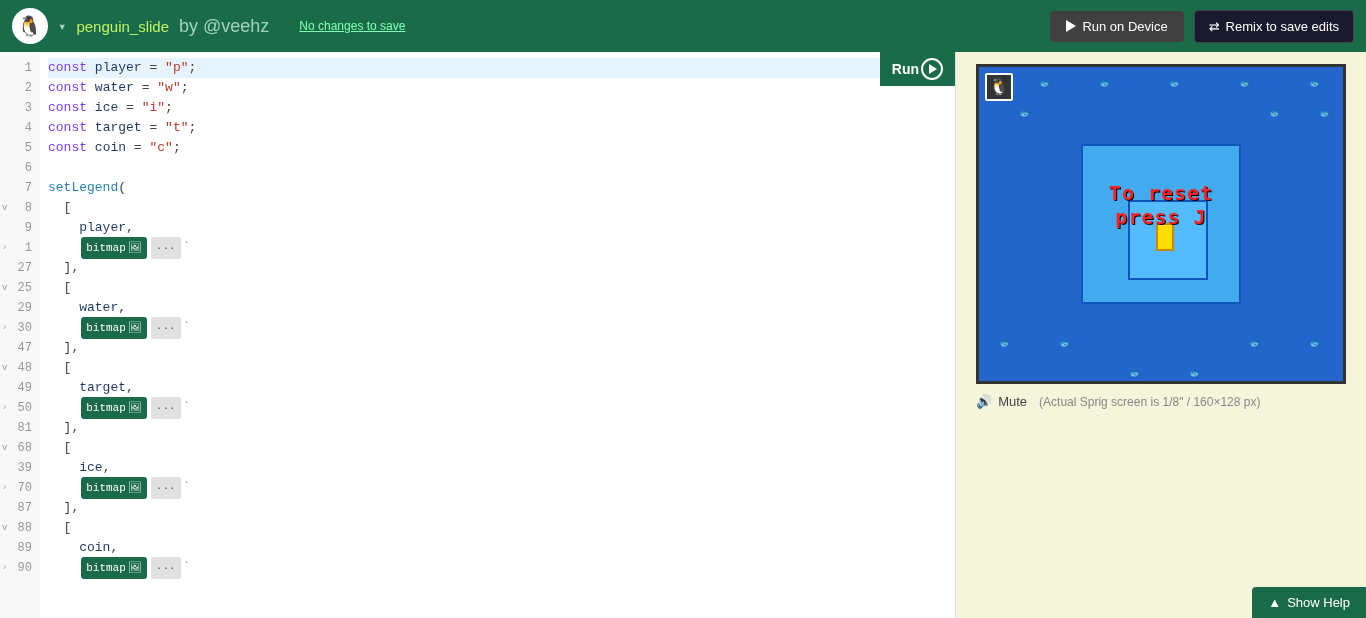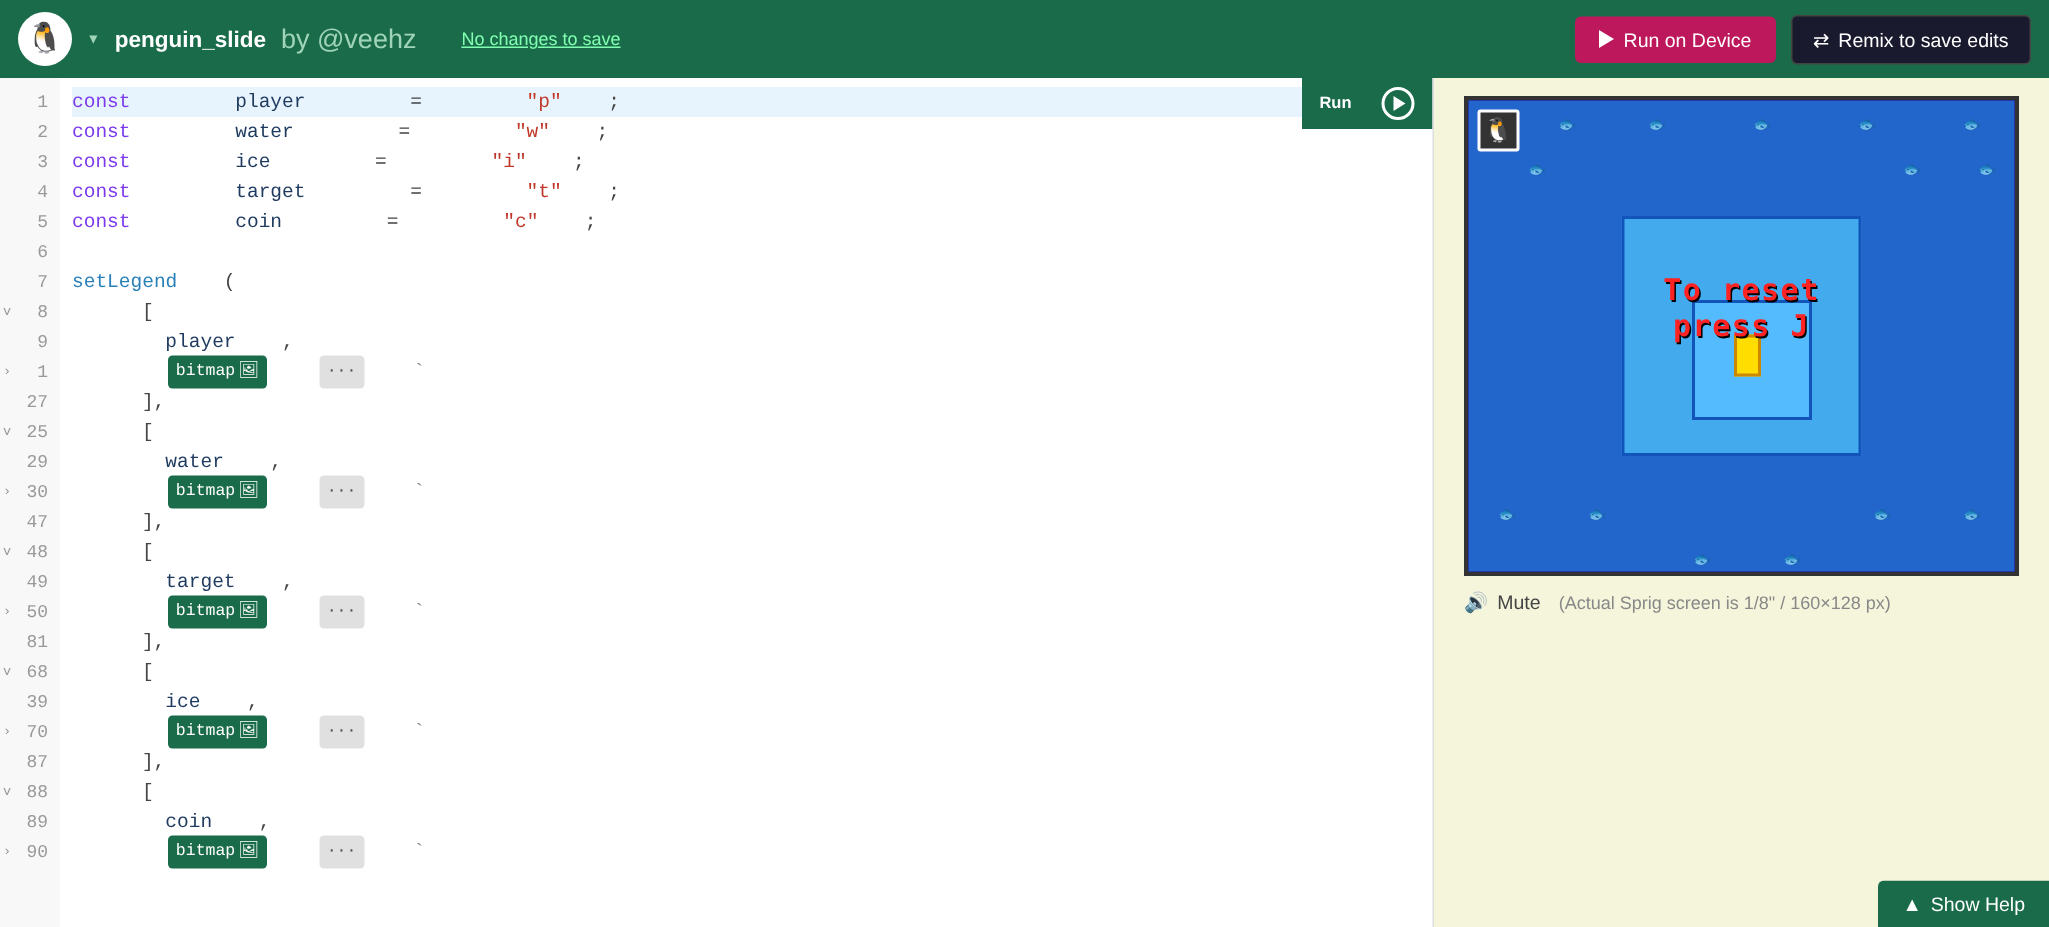--- a/index.html
+++ b/index.html
@@ -21,42 +21,42 @@
       display: flex; align-items: center; justify-content: center;
       font-size: 20px;
       flex-shrink: 0;
     }
     .navbar-chevron {
       color: #a0d4b8;
       font-size: 14px;
       cursor: pointer;
     }
     .navbar-title {
-      color: #ffffff;
+      color: #bef264;
       font-size: 15px;
-      font-weight: bold;
+      font-weight: normal;
       font-family: sans-serif;
     }
     .navbar-author {
       color: #a0d4b8;
       font-size: 18px;
       font-family: sans-serif;
     }
     .navbar-save {
       color: #80ffb0;
       font-size: 12px;
       font-family: sans-serif;
       text-decoration: underline;
       cursor: pointer;
       margin-left: 20px;
     }
     .navbar-spacer { flex: 1; }
     .run-device-btn {
       display: flex; align-items: center; gap: 6px;
-      background: #be185d;
+      background: #404040;
       color: white;
       border: none;
       padding: 8px 16px;
       border-radius: 4px;
       font-size: 13px;
       font-family: sans-serif;
       cursor: pointer;
       text-align: center;
     }
     .run-device-btn .play-icon {
@@ -95,27 +95,27 @@
     .editor-toolbar {
       position: absolute;
       top: 0; right: 0;
       background: #1a6b4a;
       padding: 6px 12px;
       display: flex; align-items: center; gap: 8px;
       z-index: 10;
     }
     .run-btn {
       color: white;
-      font-size: 11px;
+      font-size: 14px;
       font-family: sans-serif;
       font-weight: bold;
       background: none;
       border: none;
       cursor: pointer;
-      display: flex; align-items: center; gap: 20px;
+      display: flex; align-items: center; gap: 2px;
     }
     .run-btn .circle-play {
       width: 22px; height: 22px;
       border: 2px solid white;
       border-radius: 50%;
       display: flex; align-items: center; justify-content: center;
     }
     .run-btn .circle-play::after {
       content: '';
       width: 0; height: 0;
@@ -156,21 +156,20 @@
     }
     .code-content {
       flex: 1;
       padding: 6px 8px;
       overflow-x: auto;
     }
     .code-line {
       height: 20px;
       display: flex; align-items: center;
       white-space: nowrap;
-      gap: 31px;
     }
     .code-line.highlighted {
       background: #e8f4fd;
     }
     
     .kw { color: #7c3aed; } 
     .var { color: #1e3a5f; }
     .op { color: #444; }
     .str { color: #c0392b; }
     .fn { color: #2980b9; text-align: center; }

